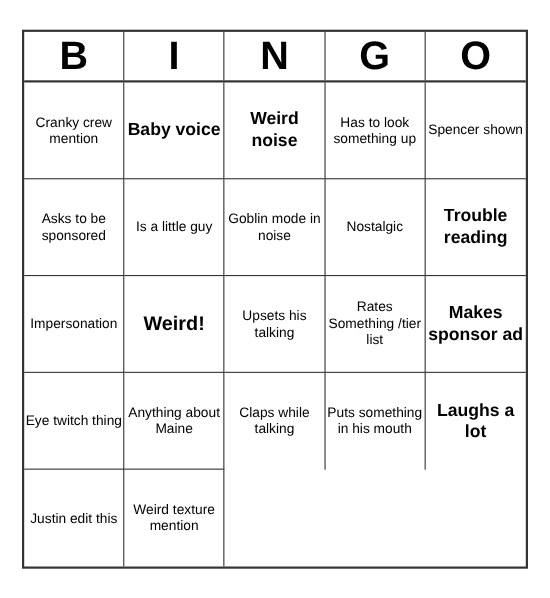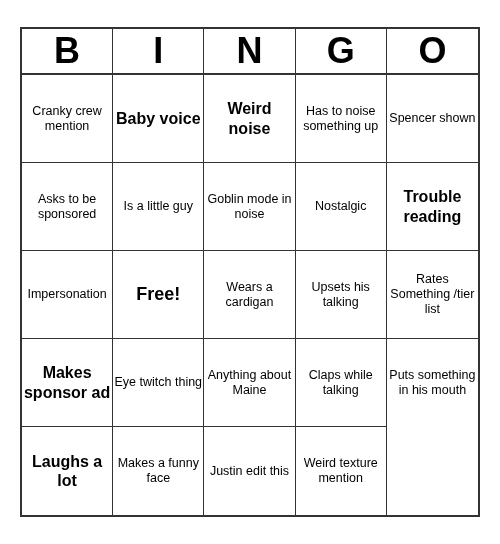--- a/index.html
+++ b/index.html
@@ -99,21 +99,21 @@
   <div class="bingo-cell">
         <span class="cell-text">Cranky crew mention</span>
       </div>
       <div class="bingo-cell large-text">
         <span class="cell-text">Baby voice</span>
       </div>
       <div class="bingo-cell large-text">
         <span class="cell-text">Weird noise</span>
       </div>
       <div class="bingo-cell">
-        <span class="cell-text">Has to noise something up</span>
+        <span class="cell-text">Has to look something up</span>
       </div>
       <div class="bingo-cell">
         <span class="cell-text">Spencer shown</span>
       </div>
       <div class="bingo-cell">
         <span class="cell-text">Asks to be sponsored</span>
       </div>
       <div class="bingo-cell">
         <span class="cell-text">Is a little guy</span>
       </div>
@@ -123,24 +123,21 @@
       <div class="bingo-cell">
         <span class="cell-text">Nostalgic</span>
       </div>
       <div class="bingo-cell large-text">
         <span class="cell-text">Trouble reading</span>
       </div>
       <div class="bingo-cell">
         <span class="cell-text">Impersonation</span>
       </div>
       <div class="bingo-cell free">
-        <span class="cell-text">Free!</span>
-      </div>
-      <div class="bingo-cell">
-        <span class="cell-text">Wears a cardigan</span>
+        <span class="cell-text">Weird!</span>
       </div>
       <div class="bingo-cell">
         <span class="cell-text">Upsets his talking</span>
       </div>
       <div class="bingo-cell">
         <span class="cell-text">Rates Something /tier list</span>
       </div>
       <div class="bingo-cell large-text">
         <span class="cell-text">Makes sponsor ad</span>
       </div>
@@ -153,22 +150,19 @@
       <div class="bingo-cell">
         <span class="cell-text">Claps while talking</span>
       </div>
       <div class="bingo-cell">
         <span class="cell-text">Puts something in his mouth</span>
       </div>
       <div class="bingo-cell large-text">
         <span class="cell-text">Laughs a lot</span>
       </div>
       <div class="bingo-cell">
-        <span class="cell-text">Makes a funny face</span>
-      </div>
-      <div class="bingo-cell">
         <span class="cell-text">Justin edit this</span>
       </div>
       <div class="bingo-cell">
         <span class="cell-text">Weird texture mention</span>
       </div>
     </div>
 </div>
 
 </body></html>

